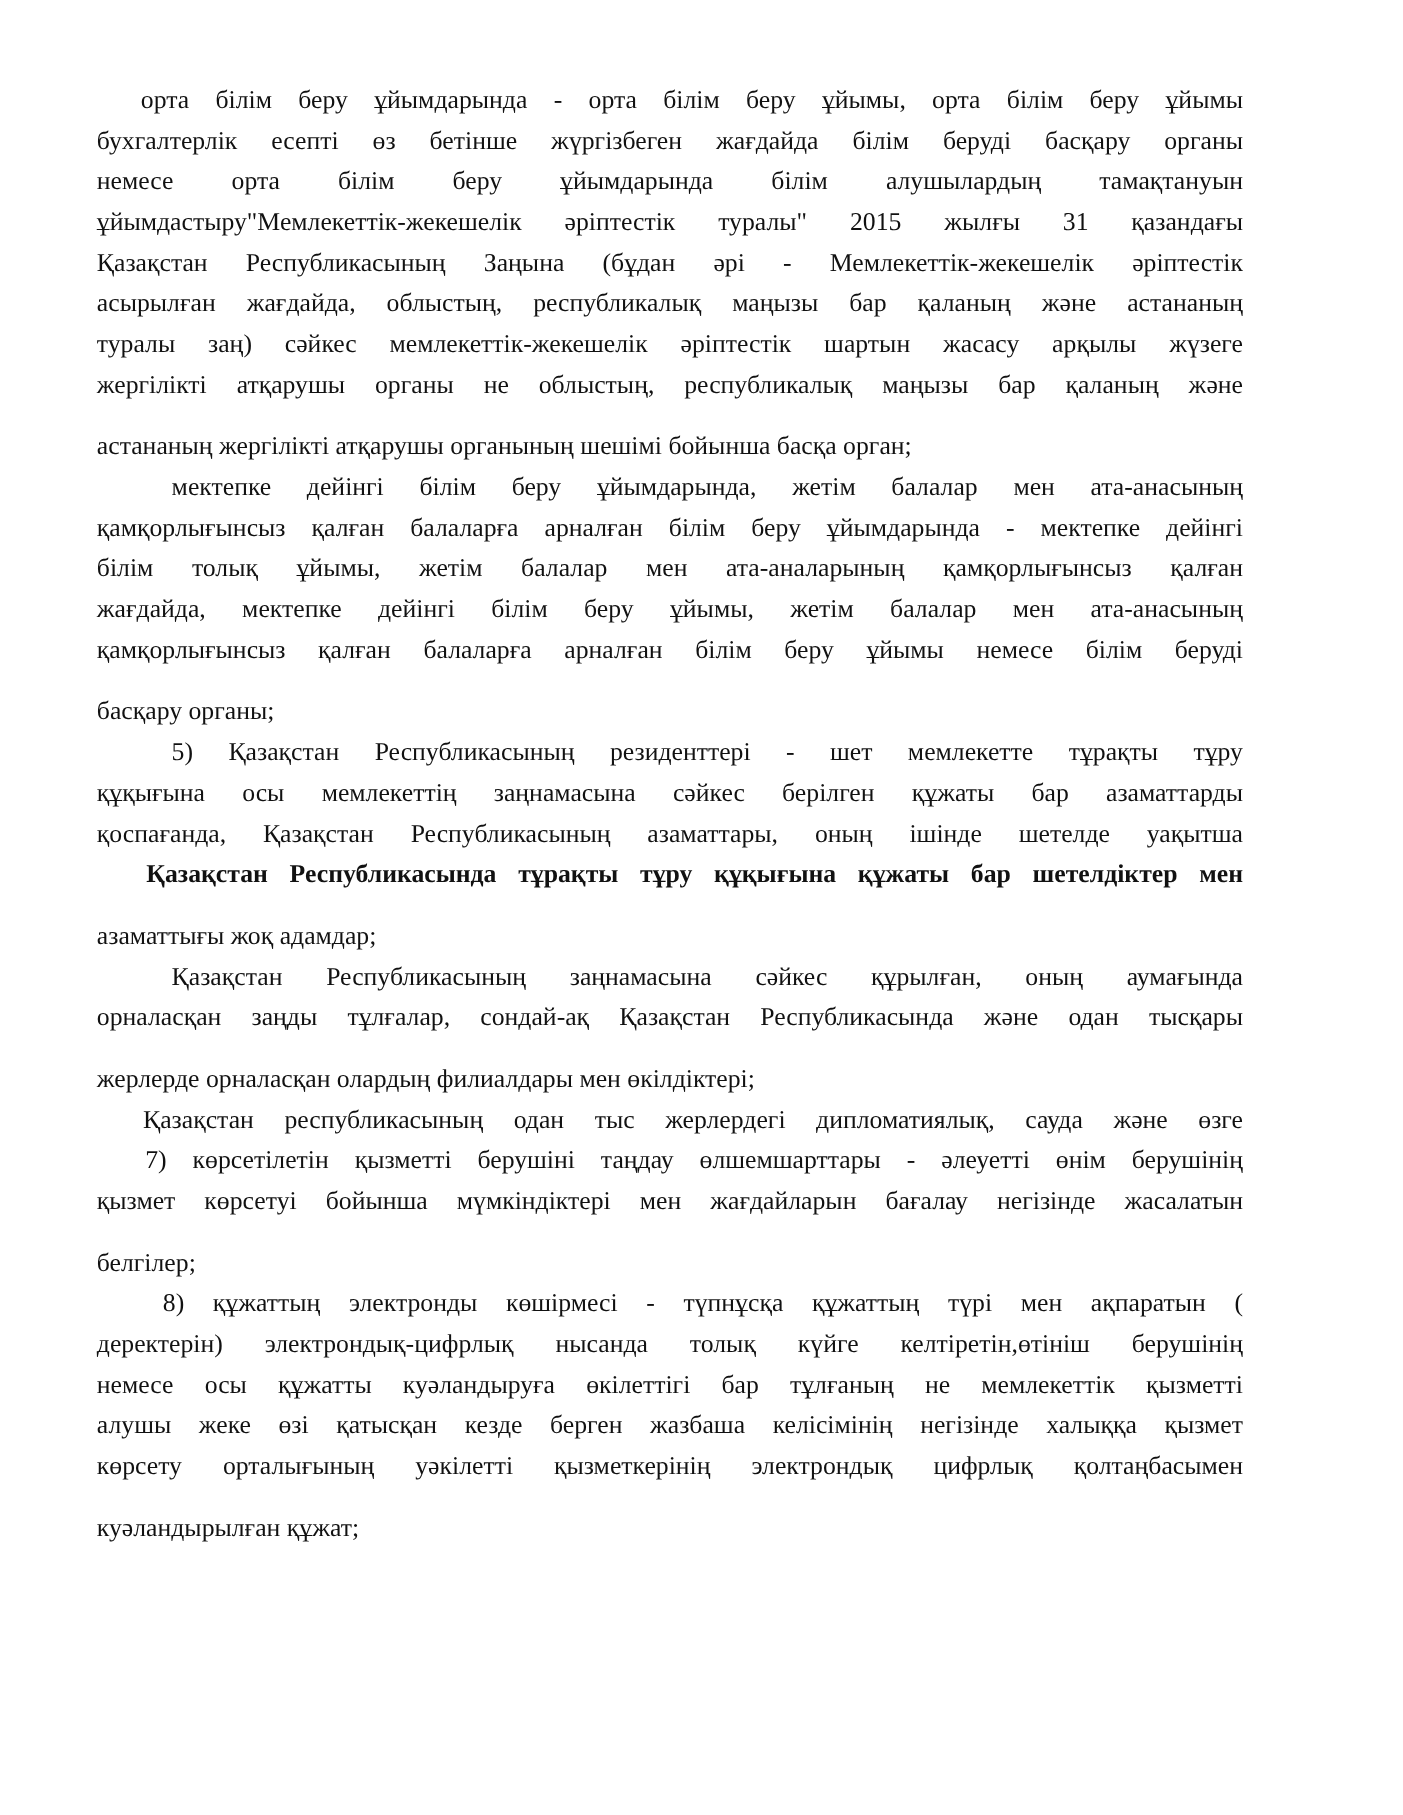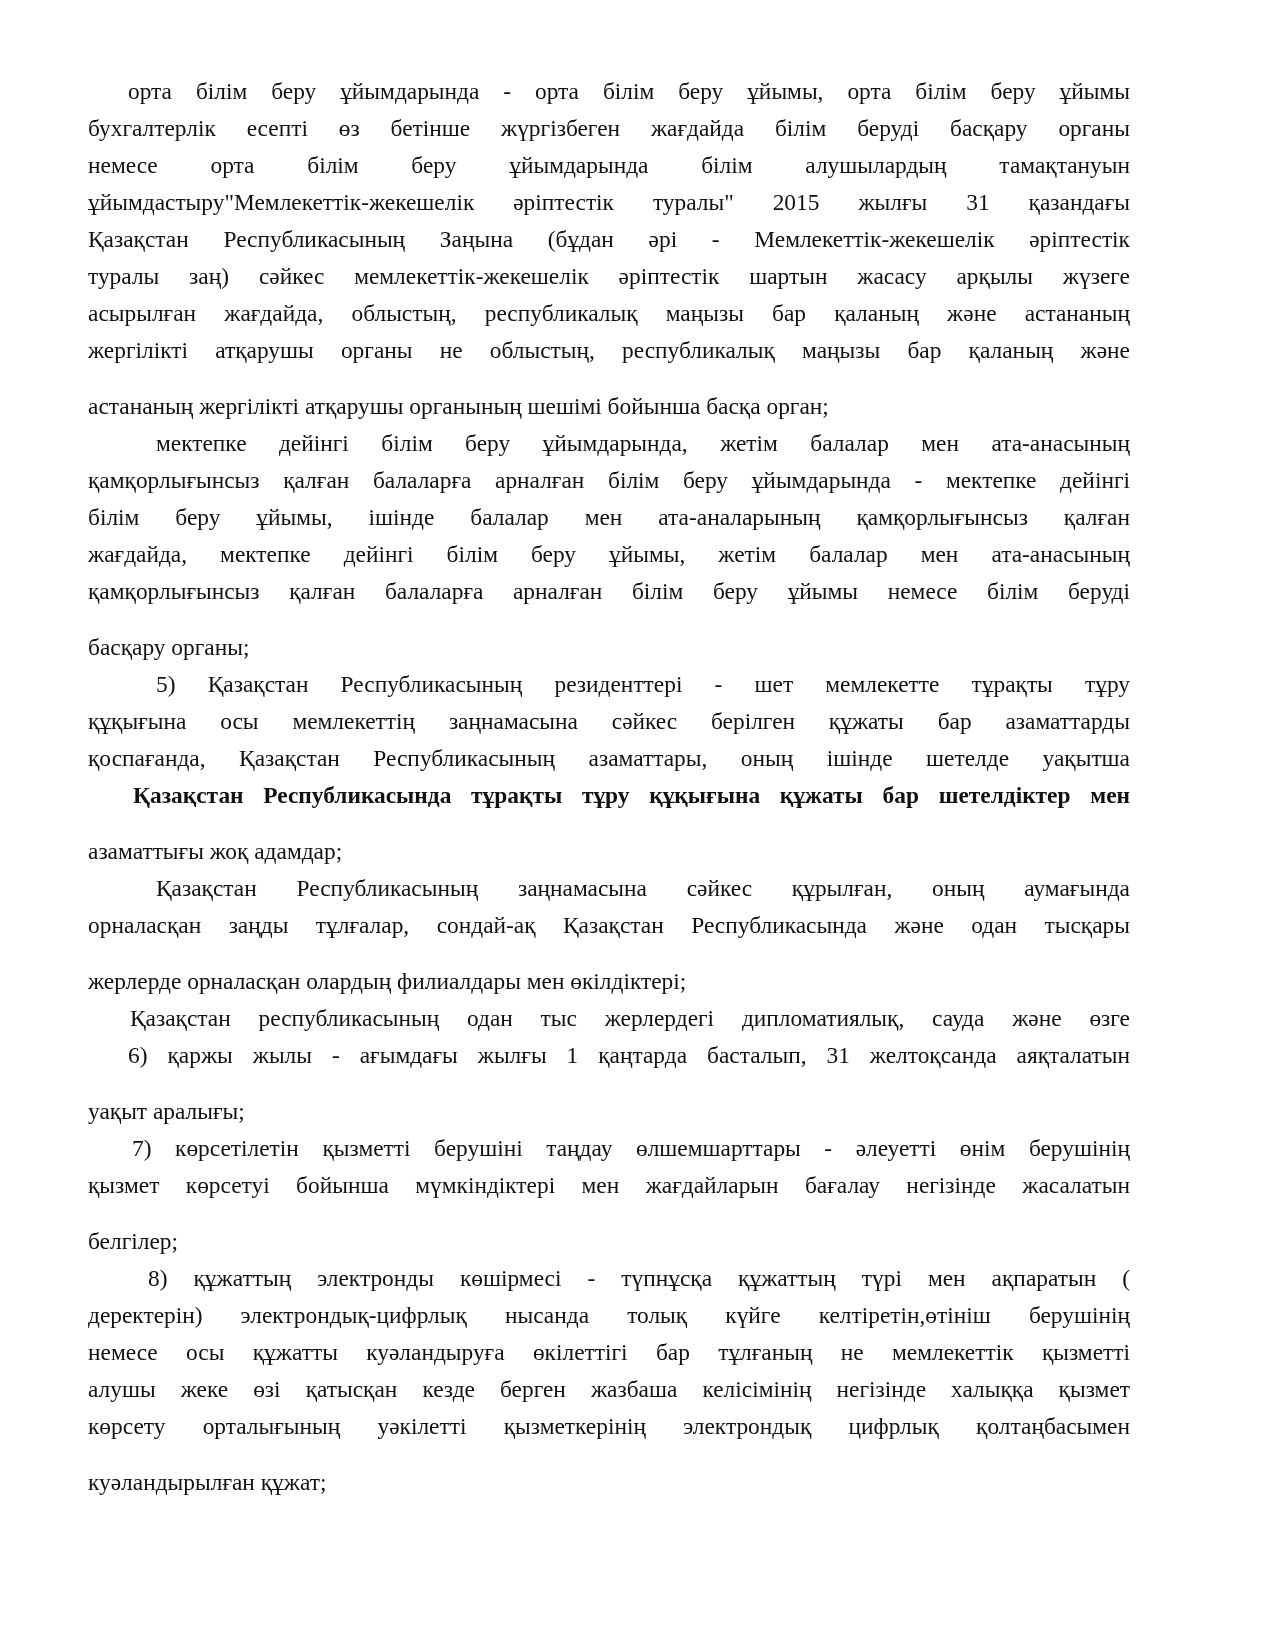--- a/index.html
+++ b/index.html
@@ -34,30 +34,30 @@
 
 <div class="page">
   <div class="content">
 
     <div class="para">
       <span class="line i1">орта білім беру ұйымдарында - орта білім беру ұйымы, орта білім беру ұйымы</span>
       <span class="line">бухгалтерлік есепті өз бетінше жүргізбеген жағдайда білім беруді басқару органы</span>
       <span class="line">немесе орта білім беру ұйымдарында білім алушылардың тамақтануын</span>
       <span class="line">ұйымдастыру"Мемлекеттік-жекешелік әріптестік туралы" 2015 жылғы 31 қазандағы</span>
       <span class="line">Қазақстан Республикасының Заңына (бұдан әрі - Мемлекеттік-жекешелік әріптестік</span>
+      <span class="line">асырылған жағдайда, облыстың, республикалық маңызы бар қаланың және астананың</span>
       <span class="line">туралы заң) сәйкес мемлекеттік-жекешелік әріптестік шартын жасасу арқылы жүзеге</span>
-      <span class="line">асырылған жағдайда, облыстың, республикалық маңызы бар қаланың және астананың</span>
       <span class="line">жергілікті атқарушы органы не облыстың, республикалық маңызы бар қаланың және</span>
       <span class="line last">астананың жергілікті атқарушы органының шешімі бойынша басқа орган;</span>
     </div>
 
     <div class="para">
       <span class="line i2">мектепке дейінгі білім беру ұйымдарында, жетім балалар мен ата-анасының</span>
       <span class="line">қамқорлығынсыз қалған балаларға арналған білім беру ұйымдарында - мектепке дейінгі</span>
-      <span class="line">білім беру ұйымы, ішінде балалар мен ата-аналарының қамқорлығынсыз қалған</span>
+      <span class="line">білім толық ұйымы, жетім балалар мен ата-аналарының қамқорлығынсыз қалған</span>
       <span class="line">жағдайда, мектепке дейінгі білім беру ұйымы, жетім балалар мен ата-анасының</span>
       <span class="line">қамқорлығынсыз қалған балаларға арналған білім беру ұйымы немесе білім беруді</span>
       <span class="line last">басқару органы;</span>
     </div>
 
     <div class="para">
       <span class="line i4">5) Қазақстан Республикасының резиденттері - шет мемлекетте тұрақты тұру</span>
       <span class="line">құқығына осы мемлекеттің заңнамасына сәйкес берілген құжаты бар азаматтарды</span>
       <span class="line">қоспағанда, Қазақстан Республикасының азаматтары, оның ішінде шетелде уақытша</span>
     </div>
@@ -70,24 +70,20 @@
     <div class="para">
       <span class="line i4">Қазақстан Республикасының заңнамасына сәйкес құрылған, оның аумағында</span>
       <span class="line">орналасқан заңды тұлғалар, сондай-ақ Қазақстан Республикасында және одан тысқары</span>
       <span class="line last">жерлерде орналасқан олардың филиалдары мен өкілдіктері;</span>
     </div>
 
     <div class="para">
       <span class="line i5">Қазақстан республикасының одан тыс жерлердегі дипломатиялық, сауда және өзге</span>
     </div>
 
-    <div class="para">
-      <span class="line i7">6) қаржы жылы - ағымдағы жылғы 1 қаңтарда басталып, 31 желтоқсанда аяқталатын</span>
-      <span class="line last">уақыт аралығы;</span>
-    </div>
 
     <div class="para">
       <span class="line i6">7) көрсетілетін қызметті берушіні таңдау өлшемшарттары - әлеуетті өнім берушінің</span>
       <span class="line">қызмет көрсетуі бойынша мүмкіндіктері мен жағдайларын бағалау негізінде жасалатын</span>
       <span class="line last">белгілер;</span>
     </div>
 
     <div class="para">
       <span class="line i8">8) құжаттың электронды көшірмесі - түпнұсқа құжаттың түрі мен ақпаратын (</span>
       <span class="line">деректерін) электрондық-цифрлық нысанда толық күйге келтіретін,өтініш берушінің</span>

